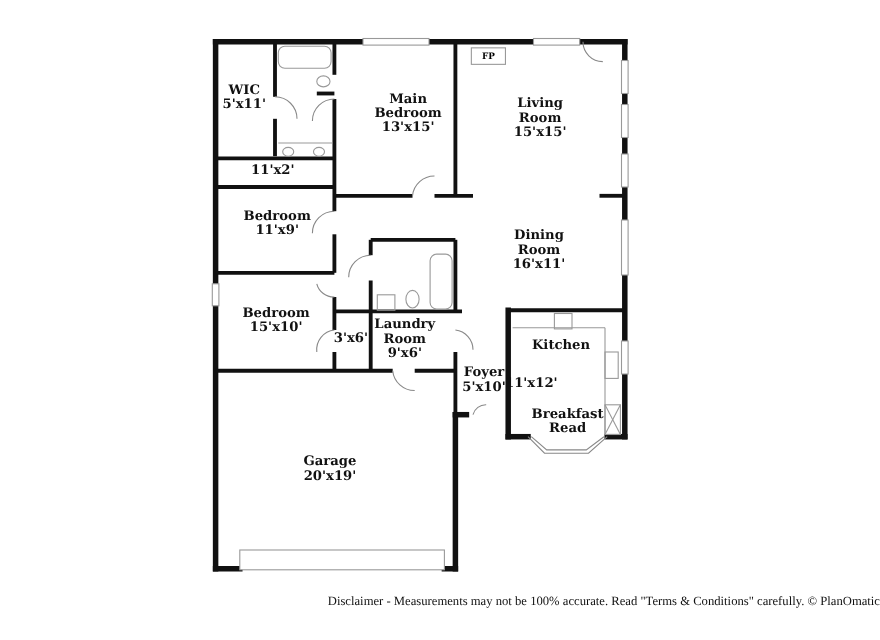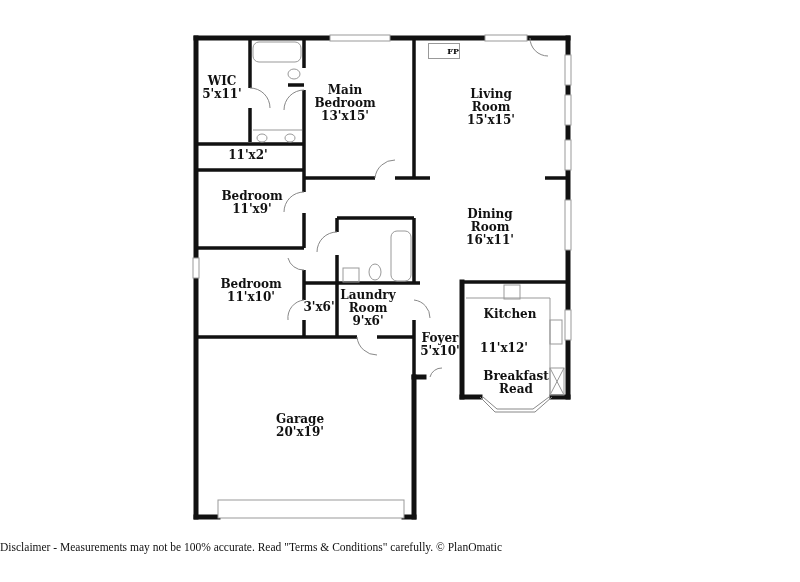--- a/index.html
+++ b/index.html
@@ -1,21 +1,21 @@
 <!DOCTYPE html>
 <html><head>
 <meta charset="utf-8">
 <style>
   html,body{margin:0;padding:0;background:#fff;}
   body{width:800px;height:582px;position:relative;overflow:hidden;font-family:"DejaVu Serif","Liberation Serif",serif;}
   svg{position:absolute;left:0;top:0;}
   .lbl{position:absolute;text-align:center;font-weight:bold;font-size:12px;line-height:13px;color:#111;font-family:"DejaVu Serif","Liberation Serif",serif;transform:translate(-50%,-50%);white-space:nowrap;}
   .lbl span{display:block;}
-  .disc{position:absolute;left:0;width:800px;top:541px;text-align:left;font-size:11.5px;color:#111;font-family:"Liberation Serif","DejaVu Serif",serif;}
-  .fp{position:absolute;font-size:8px;font-weight:bold;left:428px;top:43px;width:30px;height:14px;border:1px solid #999;text-align:right;line-height:14px;}
+  .disc{position:absolute;left:0;width:800px;top:541px;text-align:right;font-size:11.5px;color:#111;font-family:"Liberation Serif","DejaVu Serif",serif;}
+  .fp{position:absolute;font-size:8px;font-weight:bold;left:428px;top:43px;width:30px;height:14px;border:1px solid #999;text-align:center;line-height:14px;}
 </style>
 </head>
 <body>
 
 <svg width="800" height="582">
   <g stroke="#111" stroke-width="5" fill="none" stroke-linecap="square">
 
     <line x1="196" y1="38" x2="330" y2="38"></line>
     <line x1="390" y1="38" x2="485" y2="38"></line>
     <line x1="527" y1="38" x2="568" y2="38"></line>
@@ -109,21 +109,21 @@
     <line x1="550" y1="298" x2="550" y2="395"></line>
   </g>
 </svg>
 
 <div class="fp">FP</div>
 
 <div class="lbl" style="left:222px;top:88px">
   <span>WIC</span>
     <span>5'x11'</span>
 </div>
-<div class="lbl" style="left:345px;top:103px">
+<div class="lbl" style="left:371px;top:103px">
   <span>Main</span>
     <span>Bedroom</span>
     <span>13'x15'</span>
 </div>
 <div class="lbl" style="left:491px;top:107px">
   <span>Living</span>
     <span>Room</span>
     <span>15'x15'</span>
 </div>
 <div class="lbl" style="left:248px;top:155px">
@@ -133,34 +133,34 @@
   <span>Bedroom</span>
     <span>11'x9'</span>
 </div>
 <div class="lbl" style="left:490px;top:227px">
   <span>Dining</span>
     <span>Room</span>
     <span>16'x11'</span>
 </div>
 <div class="lbl" style="left:251px;top:291px">
   <span>Bedroom</span>
-    <span>11'x10'</span>
+    <span>15'x10'</span>
 </div>
 <div class="lbl" style="left:319px;top:307px">
   <span>3'x6'</span>
 </div>
 <div class="lbl" style="left:368px;top:308px">
   <span>Laundry</span>
     <span>Room</span>
     <span>9'x6'</span>
 </div>
 <div class="lbl" style="left:510px;top:314px">
   <span>Kitchen</span>
 </div>
-<div class="lbl" style="left:504px;top:348px">
+<div class="lbl" style="left:483px;top:348px">
   <span>11'x12'</span>
 </div>
 <div class="lbl" style="left:440px;top:345px">
   <span>Foyer</span>
     <span>5'x10'</span>
 </div>
 <div class="lbl" style="left:516px;top:383px">
   <span>Breakfast</span>
     <span>Read</span>
 </div>

